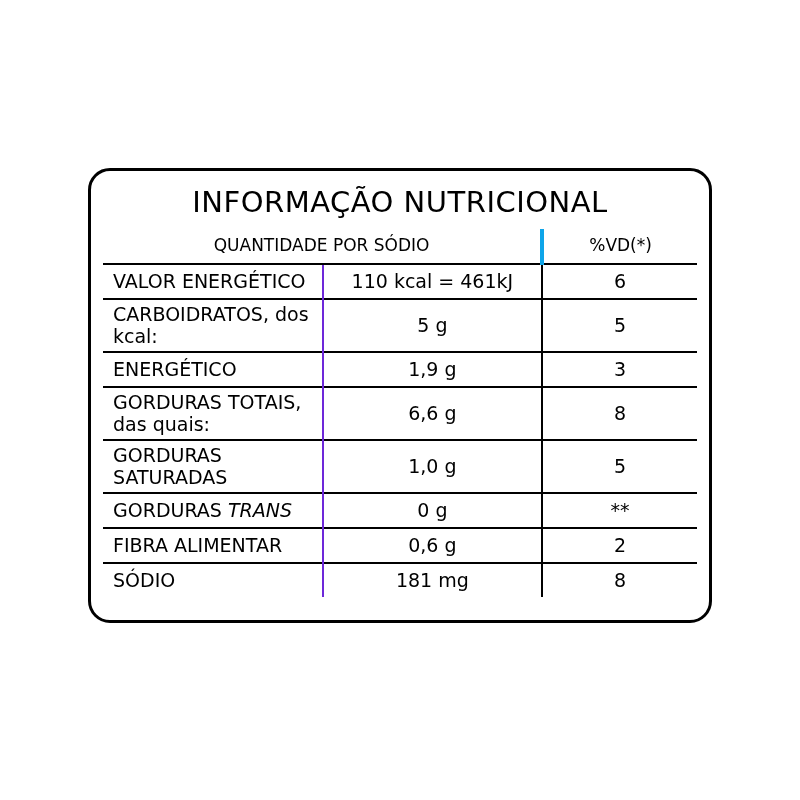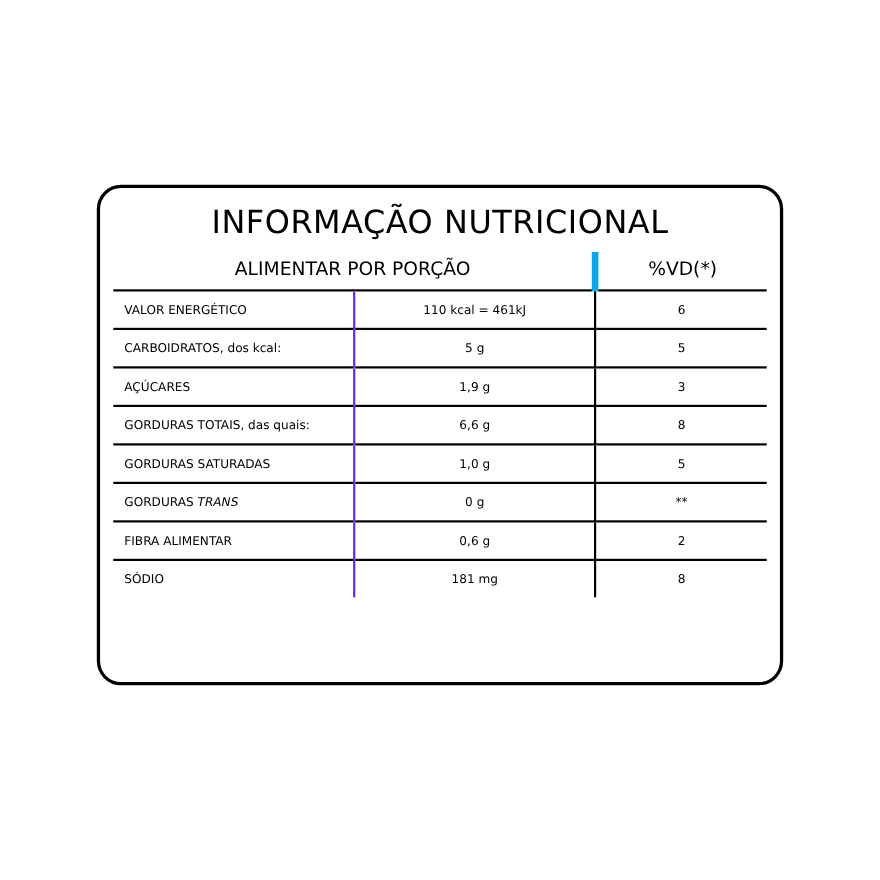--- a/index.html
+++ b/index.html
@@ -44,73 +44,73 @@
   }
   table.nutri {
     width: calc(100% - 24px);
     margin: 10px 12px 0 12px;
     border-collapse: collapse;
     table-layout: fixed;
   }
   table.nutri td {
     border-top: 2px solid #000;
     padding: 3px 0 4px 0;
-    font-size: 11px;
+    font-size: 19px;
     color: #000;
     height: 26px;
     vertical-align: middle;
   }
   .col-name { width: 52%; padding-left: 10px !important; text-align: left; }
   .col-val  { width: 30%; text-align: center; border-left: 2px solid #6d28d9; }
   .col-vd   { width: 18%; text-align: center; border-left: 2px solid #000; }
 
   tr.header-row td {
     border-top: none;
     font-size: 17px;
     text-align: center;
     padding-bottom: 5px;
   }
   tr.header-row td.col-name { text-align: center; padding-left: 0 !important; }
   tr.header-row td.col-vd {
-    border-left: 6px solid #0ea5e9;
+    border-left: 4px solid #0ea5e9;
   }
   tr.first-data td { border-top: 2px solid #000; }
 
   .italic { font-style: italic; }
 </style>
 </head>
 <body>
 
 <div id="stage">
   <div class="panel">
 
     <div class="title">INFORMAÇÃO NUTRICIONAL</div>
 
     <table class="nutri">
       <tbody>
         <tr class="header-row">
-          <td class="col-name" colspan="2">ALIMENTAR POR PORÇÃO</td>
+          <td class="col-name" colspan="2">QUANTIDADE POR SÓDIO</td>
           <td class="col-vd">%VD(*)</td>
         </tr>
 
         <tr class="first-data">
           <td class="col-name">VALOR ENERGÉTICO</td>
           <td class="col-val">110 kcal = 461kJ</td>
           <td class="col-vd">6</td>
         </tr>
 
         <tr>
           <td class="col-name">CARBOIDRATOS, dos kcal:</td>
           <td class="col-val">5 g</td>
           <td class="col-vd">5</td>
         </tr>
 
 
         <tr>
-          <td class="col-name">AÇÚCARES</td>
+          <td class="col-name">ENERGÉTICO</td>
           <td class="col-val">1,9 g</td>
           <td class="col-vd">3</td>
         </tr>
 
         <tr>
           <td class="col-name">GORDURAS TOTAIS, das quais:</td>
           <td class="col-val">6,6 g</td>
           <td class="col-vd">8</td>
         </tr>
 

